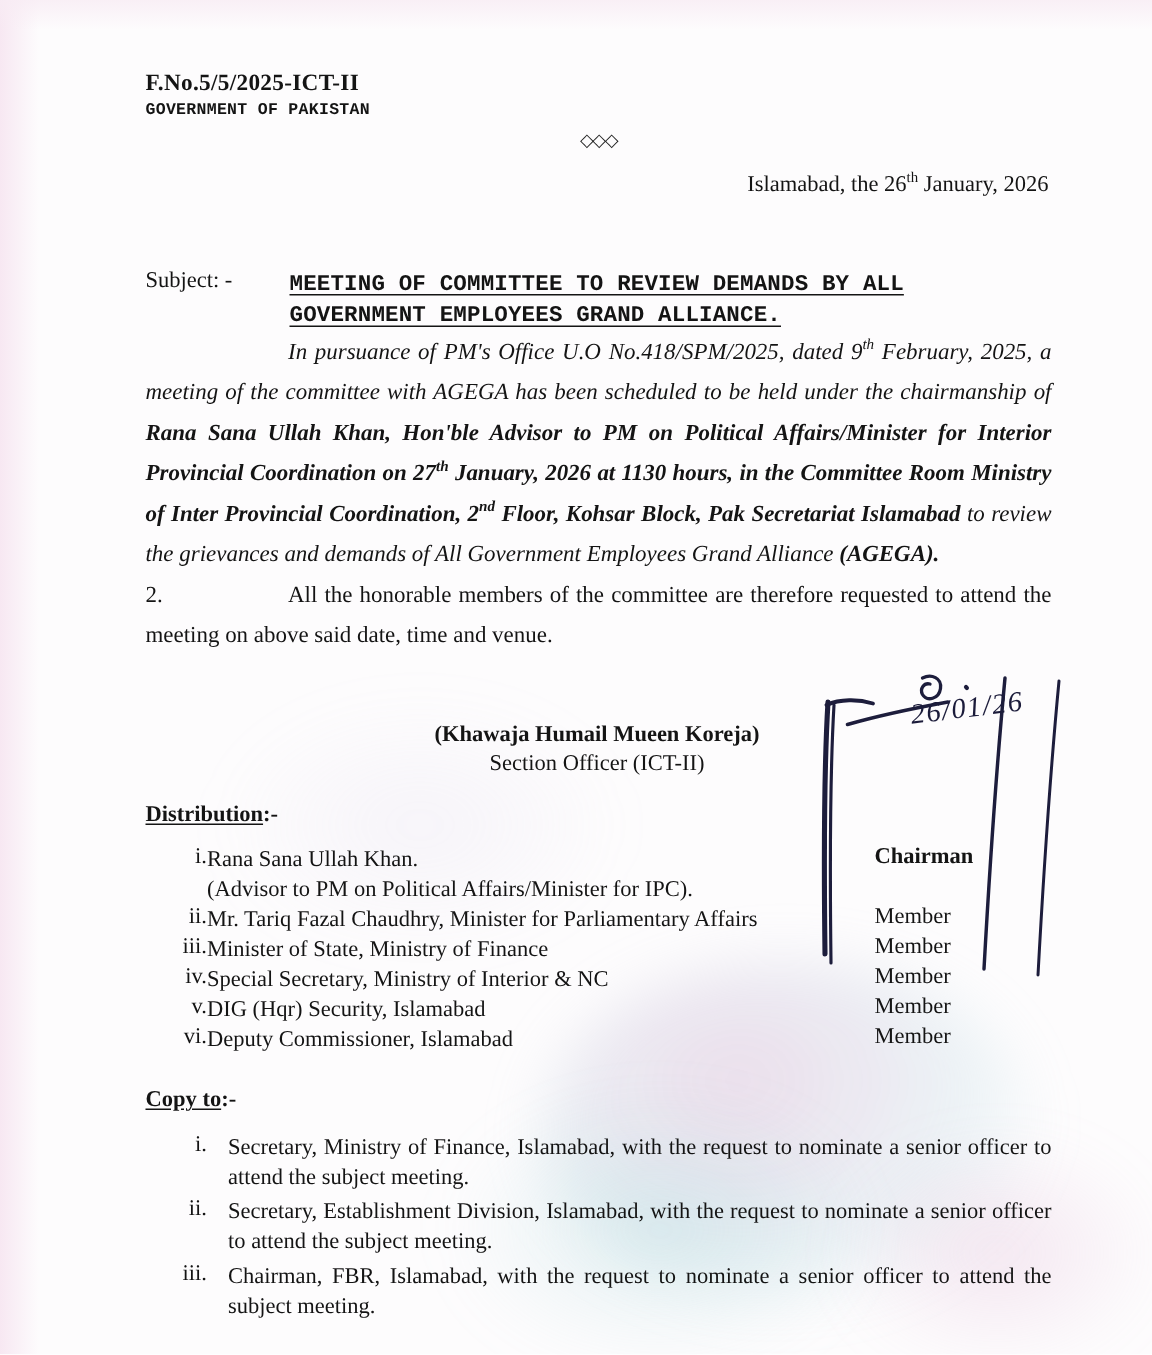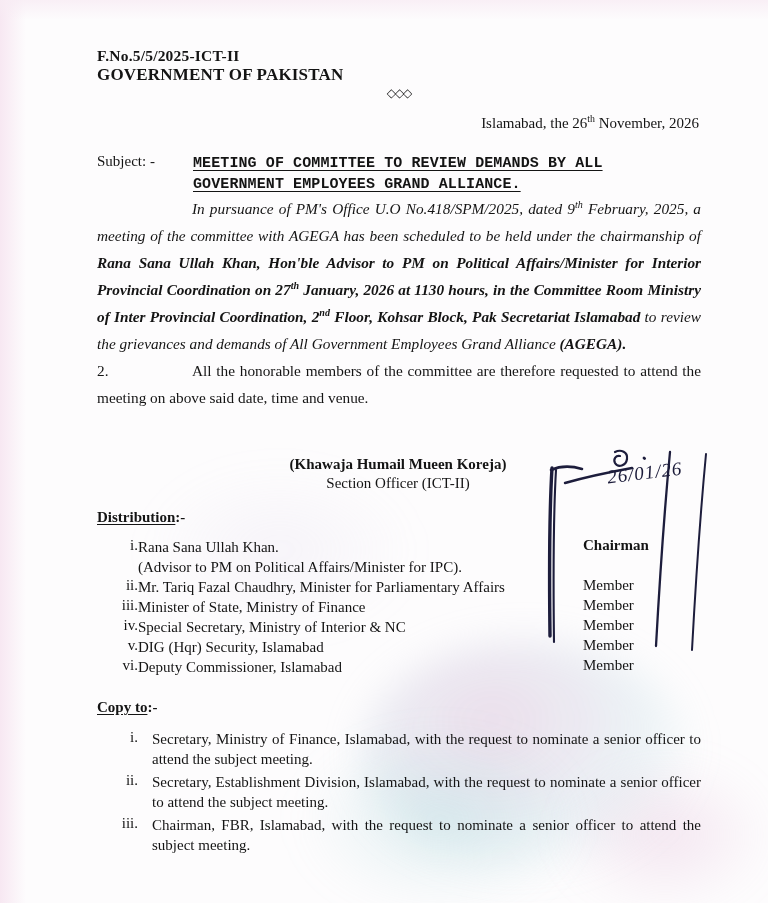--- a/index.html
+++ b/index.html
@@ -71,22 +71,23 @@
   .hdr {
     font-weight: bold;
     letter-spacing: .2px;
   }
   .hdr .l1 {
     font-size: 15.5px;
     padding-top: 47px;
     line-height: 18px;
   }
   .hdr .l2 {
-    font-size: 17px;
+    font-size: 11px;
     line-height: 19px;
+    font-family: Liberation Mono, monospace;
   }
   .hdr .l3 {
     font-size: 16.5px;
     line-height: 19px;
   }
   .ornament {
     text-align: center;
     font-size: 12px;
     letter-spacing: -1px;
     margin-top: 2px;
@@ -95,21 +96,21 @@
   .dateline {
     text-align: right;
     font-size: 15px;
     margin-top: 14px;
     padding-right: 2px;
   }
   sup { font-size: .66em; vertical-align: super; line-height: 0; }
 
   .subject-row {
     display: flex;
-    margin-top: 21px;
+    margin-top: 47px;
     font-size: 15px;
   }
   .subject-label {
     width: 96px;
     flex: 0 0 96px;
   }
   .subject-text {
     flex: 1;
     font-weight: bold;
     text-decoration: underline;
@@ -233,21 +234,21 @@
   <div class="wm wm-c"></div>
 
   <div class="content">
 
     <div class="hdr">
       <div class="l1">F.No.5/5/2025-ICT-II</div>
       <div class="l2">GOVERNMENT OF PAKISTAN</div>
     </div>
     <div class="ornament">◇◇◇</div>
 
-    <div class="dateline"><span>Islamabad, the 26</span><sup>th</sup><span> November, 2026</span></div>
+    <div class="dateline"><span>Islamabad, the 26</span><sup>th</sup><span> January, 2026</span></div>
 
     <div class="subject-row">
       <div class="subject-label">Subject: -</div>
       <div class="subject-text"><span>MEETING OF COMMITTEE TO REVIEW DEMANDS BY ALL</span><span class="l2">GOVERNMENT EMPLOYEES GRAND ALLIANCE.</span></div>
     </div>
 
     <div class="para"><span class="indent"></span><span>In pursuance of PM's Office U.O No.418/SPM/2025, dated 9</span><sup>th</sup><span> February, 2025, a meeting of the committee with AGEGA has been scheduled to be held under the chairmanship of </span><b>Rana Sana Ullah Khan, Hon'ble Advisor to PM on Political Affairs/Minister for Interior Provincial Coordination on 27</b><b><sup>th</sup></b><b> January, 2026 at 1130 hours, in the Committee Room Ministry of Inter Provincial Coordination, 2</b><b><sup>nd</sup></b><b> Floor, Kohsar Block, Pak Secretariat Islamabad</b><span> to review the grievances and demands of All Government Employees Grand Alliance </span><b>(AGEGA).</b></div>
 
     <div class="para2"><span class="num">2.</span><span>All the honorable members of the committee are therefore requested to attend the meeting on above said date, time and venue.</span></div>
 

